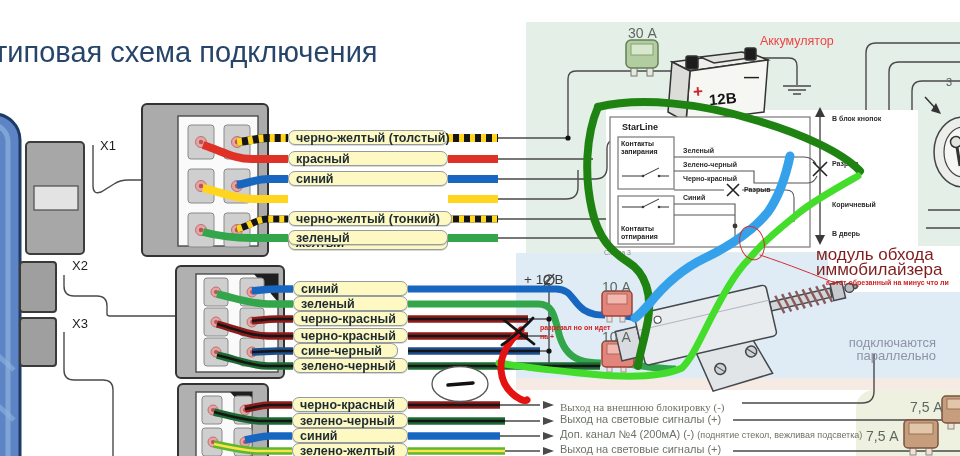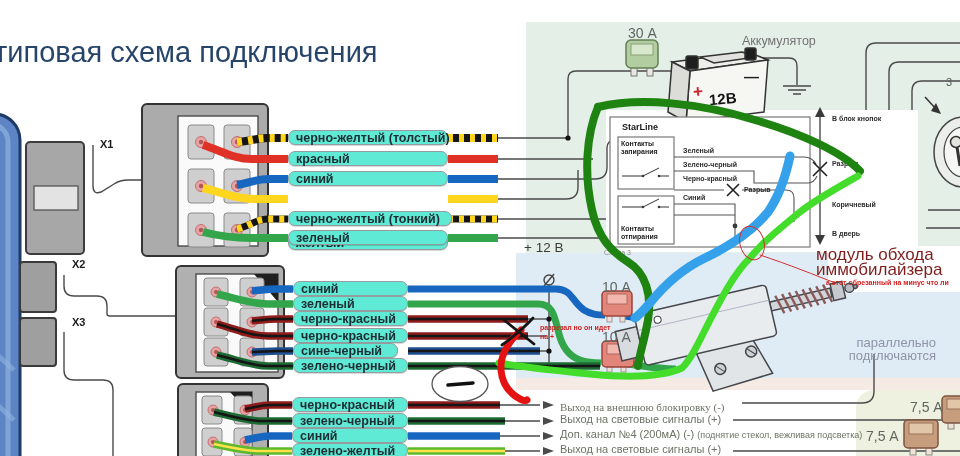--- a/index.html
+++ b/index.html
@@ -1,31 +1,31 @@
 <!DOCTYPE html>
 <html><head>
 <meta charset="utf-8">
 <style>
   html,body{margin:0;padding:0;background:#fff;}
   #stage{position:relative;width:960px;height:456px;overflow:hidden;background:#fff;
          font-family:"Liberation Sans",sans-serif;}
   svg{position:absolute;left:0;top:0;}
   .panel{position:absolute;}
-  .pill{position:absolute;height:15px;background:#5eead4;border:1.5px solid #949c9f;border-radius:7px;
+  .pill{position:absolute;height:15px;background:#fef9c3;border:1.5px solid #949c9f;border-radius:7px;
         font-size:12.5px;font-weight:bold;color:#1d2b33;line-height:14px;padding-left:7px;
         box-sizing:border-box;white-space:nowrap;box-shadow:0 1px 0 rgba(0,0,0,.15);}
-  .conn-label{position:absolute;font-size:11px;font-weight:bold;color:#1c1c1c;}
+  .conn-label{position:absolute;font-size:13px;font-weight:normal;color:#1c1c1c;}
   .out-label{position:absolute;font-size:11px;color:#6c7366;white-space:nowrap;}
   .out-label .small{font-size:9px;}
   .tiny{position:absolute;font-size:7px;font-weight:bold;color:#2b2b2b;line-height:8px;white-space:nowrap;}
   .fuse-label{position:absolute;font-size:14px;color:#5e6660;white-space:nowrap;}
   .red-note{position:absolute;font-size:7px;font-weight:bold;color:#d02020;line-height:8px;white-space:nowrap;}
   #title{position:absolute;left:-6px;top:36px;font-size:29px;font-weight:500;color:#27456a;white-space:nowrap;}
-  #battery-label{position:absolute;left:742px;top:34px;font-size:12.5px;color:#737373;}
-  #plus12{position:absolute;left:524px;top:240px;font-size:13.5px;color:#3c3c3c;font-weight:500;}
+  #battery-label{position:absolute;left:760px;top:34px;font-size:12.5px;color:#ef4444;}
+  #plus12{position:absolute;left:524px;top:272px;font-size:13.5px;color:#3c3c3c;font-weight:500;}
   #module-text{position:absolute;left:816px;top:247px;font-size:17px;color:#7f1d1d;line-height:15px;}
   #activator-note{position:absolute;left:758px;top:336px;width:178px;text-align:right;
                   font-size:13px;color:#8e93a8;line-height:13px;}
   #battery-v{position:absolute;left:709px;top:90px;font-size:15px;font-weight:800;color:#141414;transform:rotate(-5deg);}
   #battery-plus{position:absolute;left:693px;top:82px;font-size:17px;font-weight:800;color:#ce2430;transform:rotate(-5deg);}
   #battery-minus{position:absolute;left:744px;top:68px;font-size:15px;font-weight:800;color:#222;}
   #starline-title{position:absolute;left:622px;top:122px;font-size:9px;font-weight:bold;color:#1a1a1a;}
   .kbox{position:absolute;width:54px;font-size:7px;font-weight:bold;color:#222;line-height:8px;}
   #ign3{position:absolute;left:946px;top:76px;font-size:11px;color:#555;}
 </style>
@@ -419,22 +419,22 @@
   <div class="tiny" style="left:604px;top:249px;color:#888;font-weight:normal;">Схема 3</div>
 
   <div id="ign3">3</div>
 
   <div id="module-text">
     <div>модуль обхода</div>
     <div>иммобилайзера</div>
   </div>
 
   <div id="activator-note">
+    <div>подключаются</div>
     <div>параллельно</div>
-    <div>подключаются</div>
   </div>
 
   <div class="red-note" style="left:540px;top:324px;">разрезал но он идет</div>
   <div class="red-note" style="left:540px;top:333px;">на +</div>
   <div class="red-note" style="left:826px;top:279px;">а этот обрезанный на минус что ли</div>
 
   <svg width="960" height="456" viewBox="0 0 960 456" style="pointer-events:none;">
     <g fill="none" stroke-linecap="round" stroke-linejoin="round">
 
       <g>

